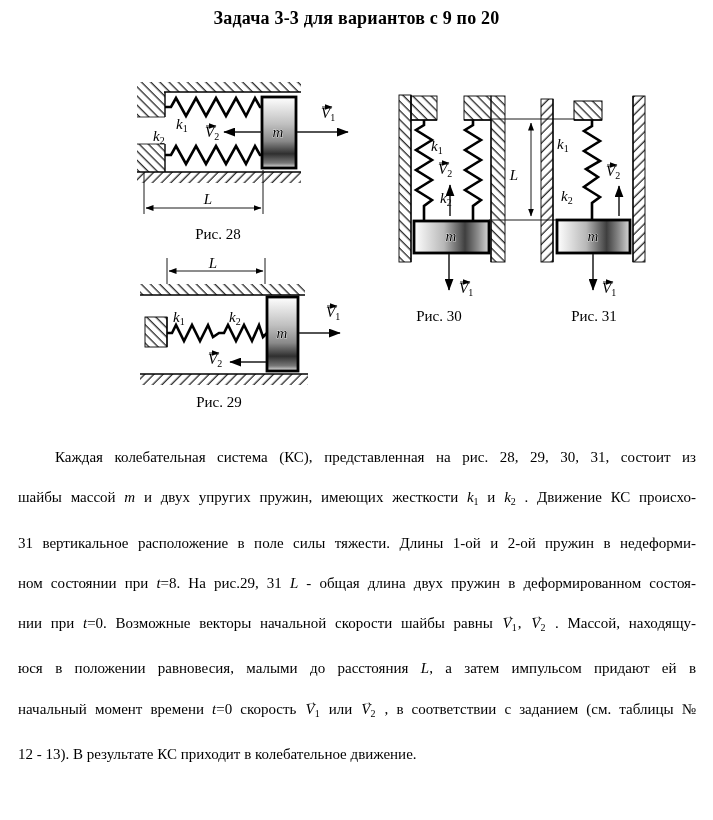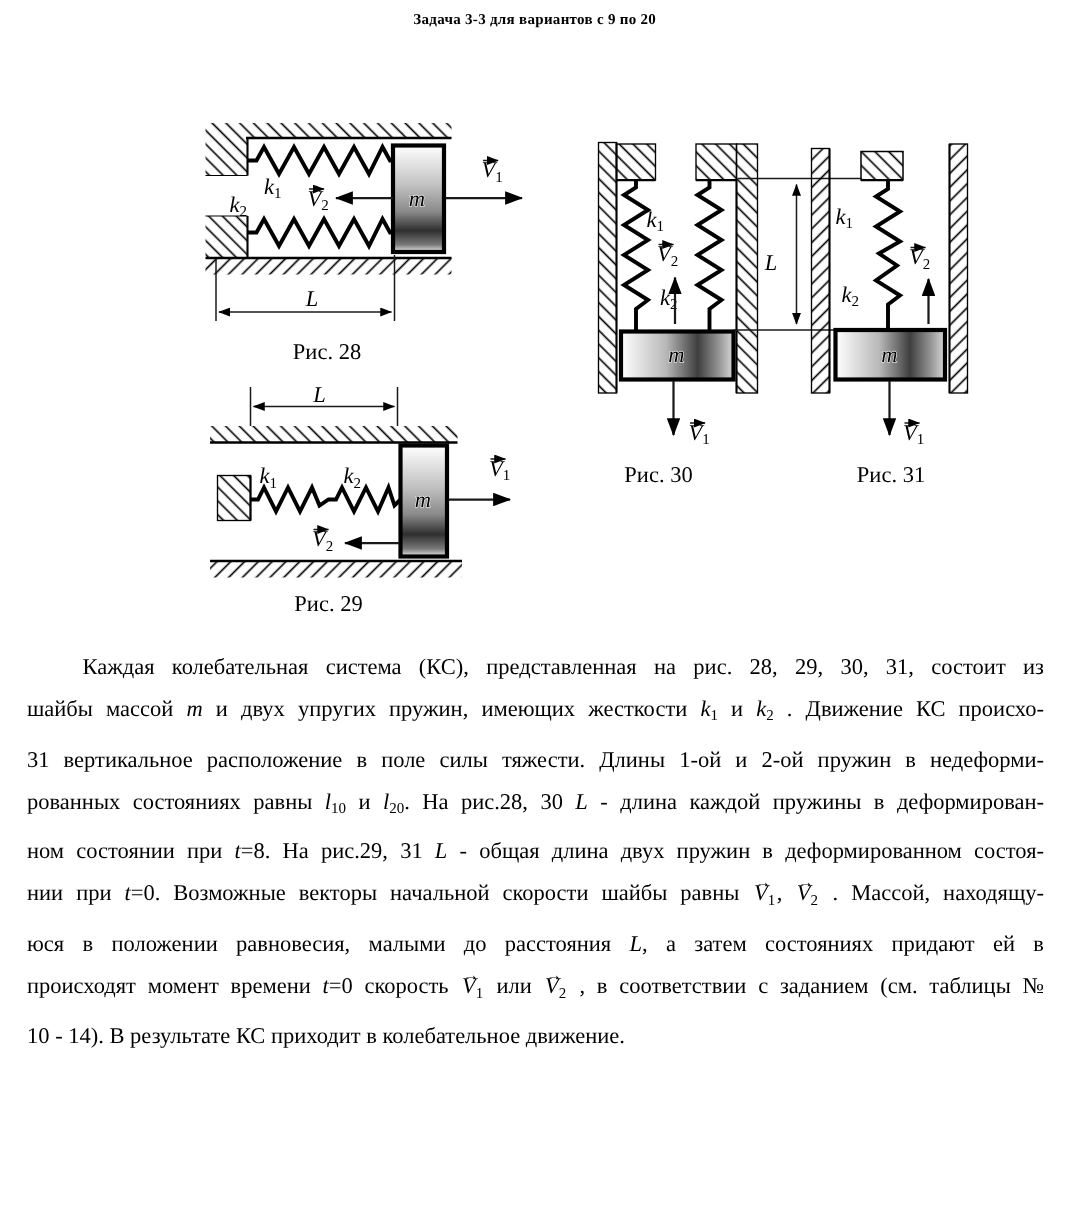--- a/index.html
+++ b/index.html
@@ -1,37 +1,37 @@
 <!DOCTYPE html>
 <html><head>
 <meta charset="utf-8">
 <style>
   html,body{margin:0;padding:0;background:#ffffff;}
   .page{position:relative;width:713px;height:820px;background:#fff;overflow:hidden;
         font-family:"Liberation Serif",serif;color:#000;}
   .title{position:absolute;top:8px;left:0;width:100%;text-align:center;
-         font-size:10px;font-weight:bold;letter-spacing:.2px;}
+         font-size:18px;font-weight:bold;letter-spacing:.2px;}
   svg.fig{position:absolute;overflow:visible;}
   .f28{left:128px;top:78px;}
   .f29{left:128px;top:250px;}
   .f3031{left:392px;top:88px;}
   
   .slbl{font-family:"Liberation Serif",serif;font-size:15px;font-style:italic;fill:#000;}
   .ssub{font-size:10px;font-style:normal;}
   .scap{font-family:"Liberation Serif",serif;font-size:15px;font-style:normal;fill:#000;}
   .sm{paint-order:stroke;stroke:#ffffff;stroke-width:.7px;}
   .ln{stroke:#000;fill:none;}
   .thin{stroke:#1a1a1a;stroke-width:1;fill:none;}
   .spring{stroke:#000;stroke-width:2.6;fill:none;stroke-linejoin:miter;}
   .varr{stroke:#1a1a1a;stroke-width:1;fill:none;}
   .vline{stroke:#1a1a1a;stroke-width:1.5;fill:none;}
   .mass{stroke:#000;stroke-width:2.8;}
   
   .paragraph{position:absolute;left:18px;top:431px;width:678px;font-size:15px;}
-  .pline{line-height:28.3px;text-align:justify;text-align-last:justify;white-space:normal;}
+  .pline{line-height:28.3px;text-align:justify;text-align-last:justify;white-space:normal;margin-top:12px;}
   .pline.indent{text-indent:37px;}
   .pline.last{text-align-last:left;}
   .it{font-style:italic;}
   .sub{font-size:10px;vertical-align:-3px;font-style:normal;}
   .vec{position:relative;display:inline-block;font-style:italic;padding:0 1px;}
   .vec .varrow{position:absolute;left:2px;top:-7px;font-size:10px;font-style:normal;letter-spacing:-1px;}
 </style>
 </head>
 <body>
 
@@ -217,20 +217,19 @@
       <line class="varr" x1="603" y1="282" x2="613" y2="282" marker-end="url(#mA)"></line>
       <text class="slbl" x="602" y="293"><tspan>V</tspan><tspan class="ssub" dy="3">1</tspan></text>
     </g>
     <text class="scap" x="594" y="321" text-anchor="middle">Рис. 31</text>
   </svg>
 
   <div class="paragraph" id="para">
       <div class="pline indent"><span>Каждая колебательная система (КС), представленная на рис. 28, 29, 30, 31, состоит из</span></div>
       <div class="pline"><span>шайбы массой </span><span class="it">m</span><span> и двух упругих пружин, имеющих жесткости </span><span class="it">k<span class="sub">1</span></span><span> и </span><span class="it">k<span class="sub">2</span></span><span> . Движение КС происхо-</span></div>
       <div class="pline"><span>31 вертикальное расположение в поле силы тяжести. Длины 1-ой и 2-ой пружин в недеформи-</span></div>
-      <div class="pline"><span>рованных состояниях равны </span><span class="it">l<span class="sub">10</span></span><span> и </span><span class="it">l<span class="sub">20</span></span><span>. На рис.28, 30 </span><span class="it">L</span><span> - длина каждой пружины в деформирован-</span></div>
       <div class="pline"><span>ном состоянии при </span><span class="it">t</span><span>=8. На рис.29, 31 </span><span class="it">L</span><span> - общая длина двух пружин в деформированном состоя-</span></div>
       <div class="pline"><span>нии при </span><span class="it">t</span><span>=0. Возможные векторы начальной скорости шайбы равны </span><span class="vec"><span>V</span><span class="varrow">→</span><span class="sub">1</span></span><span>, </span><span class="vec"><span>V</span><span class="varrow">→</span><span class="sub">2</span></span><span> . Массой, находящу-</span></div>
-      <div class="pline"><span>юся в положении равновесия, малыми до расстояния </span><span class="it">L</span><span>, а затем состояниях придают ей в</span></div>
-      <div class="pline"><span>происходят момент времени </span><span class="it">t</span><span>=0 скорость </span><span class="vec"><span>V</span><span class="varrow">→</span><span class="sub">1</span></span><span> или </span><span class="vec"><span>V</span><span class="varrow">→</span><span class="sub">2</span></span><span> , в соответствии с заданием (см. таблицы №</span></div>
-      <div class="pline last"><span>10 - 14). В результате КС приходит в колебательное движение.</span></div>
+      <div class="pline"><span>юся в положении равновесия, малыми до расстояния </span><span class="it">L</span><span>, а затем импульсом придают ей в</span></div>
+      <div class="pline"><span>начальный момент времени </span><span class="it">t</span><span>=0 скорость </span><span class="vec"><span>V</span><span class="varrow">→</span><span class="sub">1</span></span><span> или </span><span class="vec"><span>V</span><span class="varrow">→</span><span class="sub">2</span></span><span> , в соответствии с заданием (см. таблицы №</span></div>
+      <div class="pline last"><span>12 - 13). В результате КС приходит в колебательное движение.</span></div>
     </div>
 </div>
 
 </body></html>

